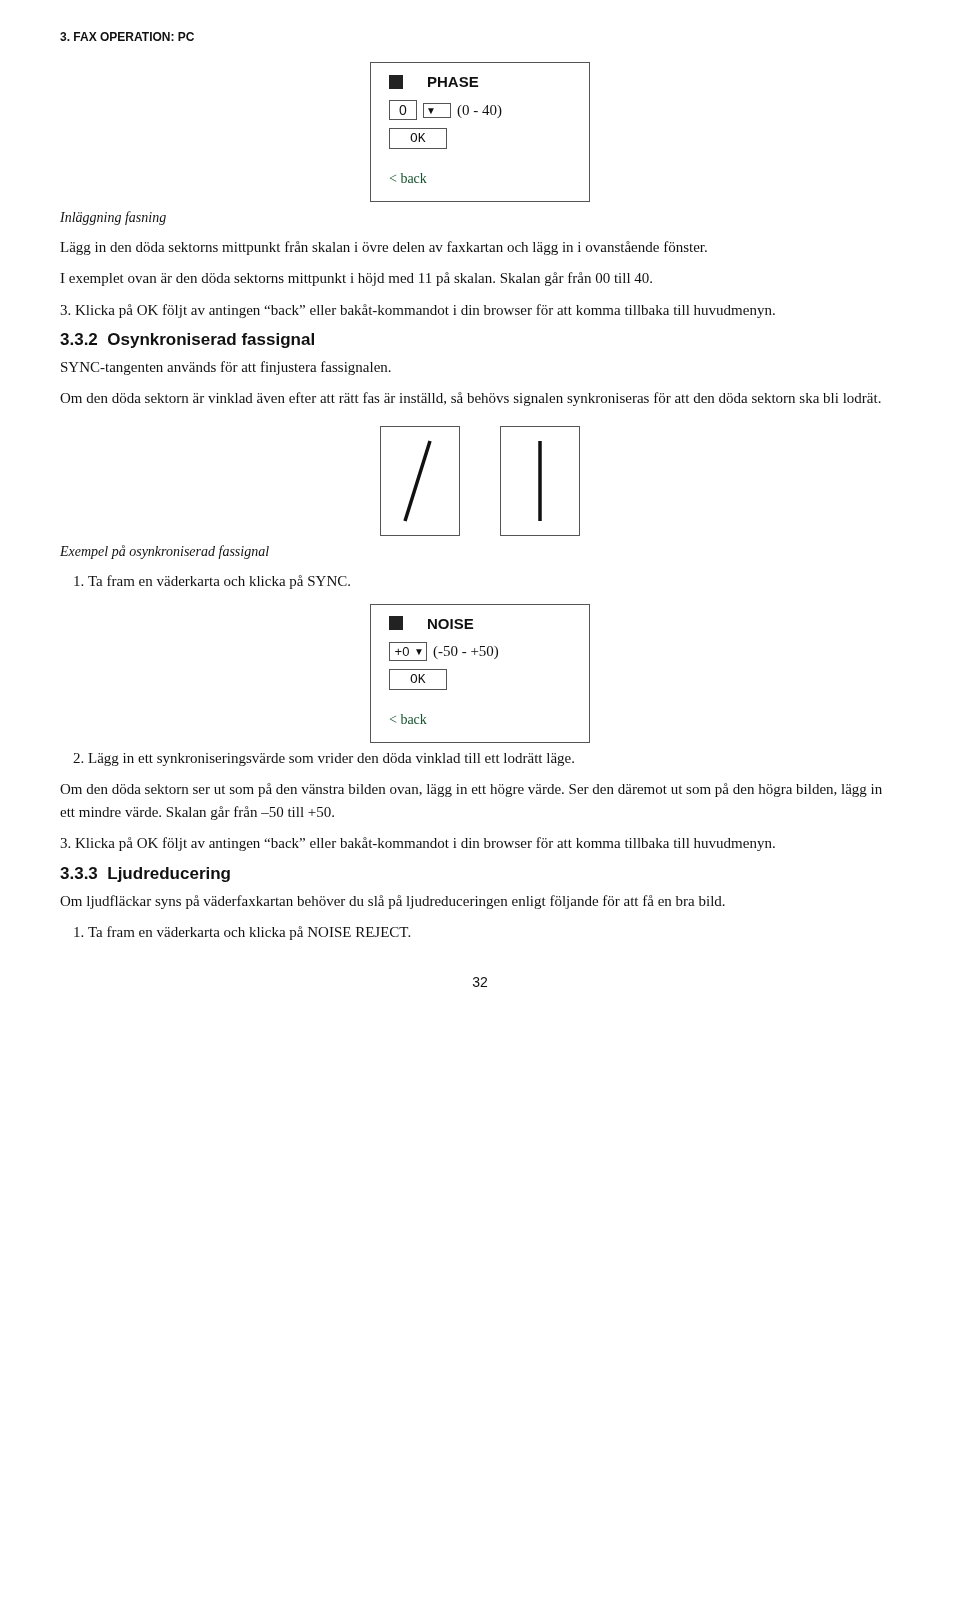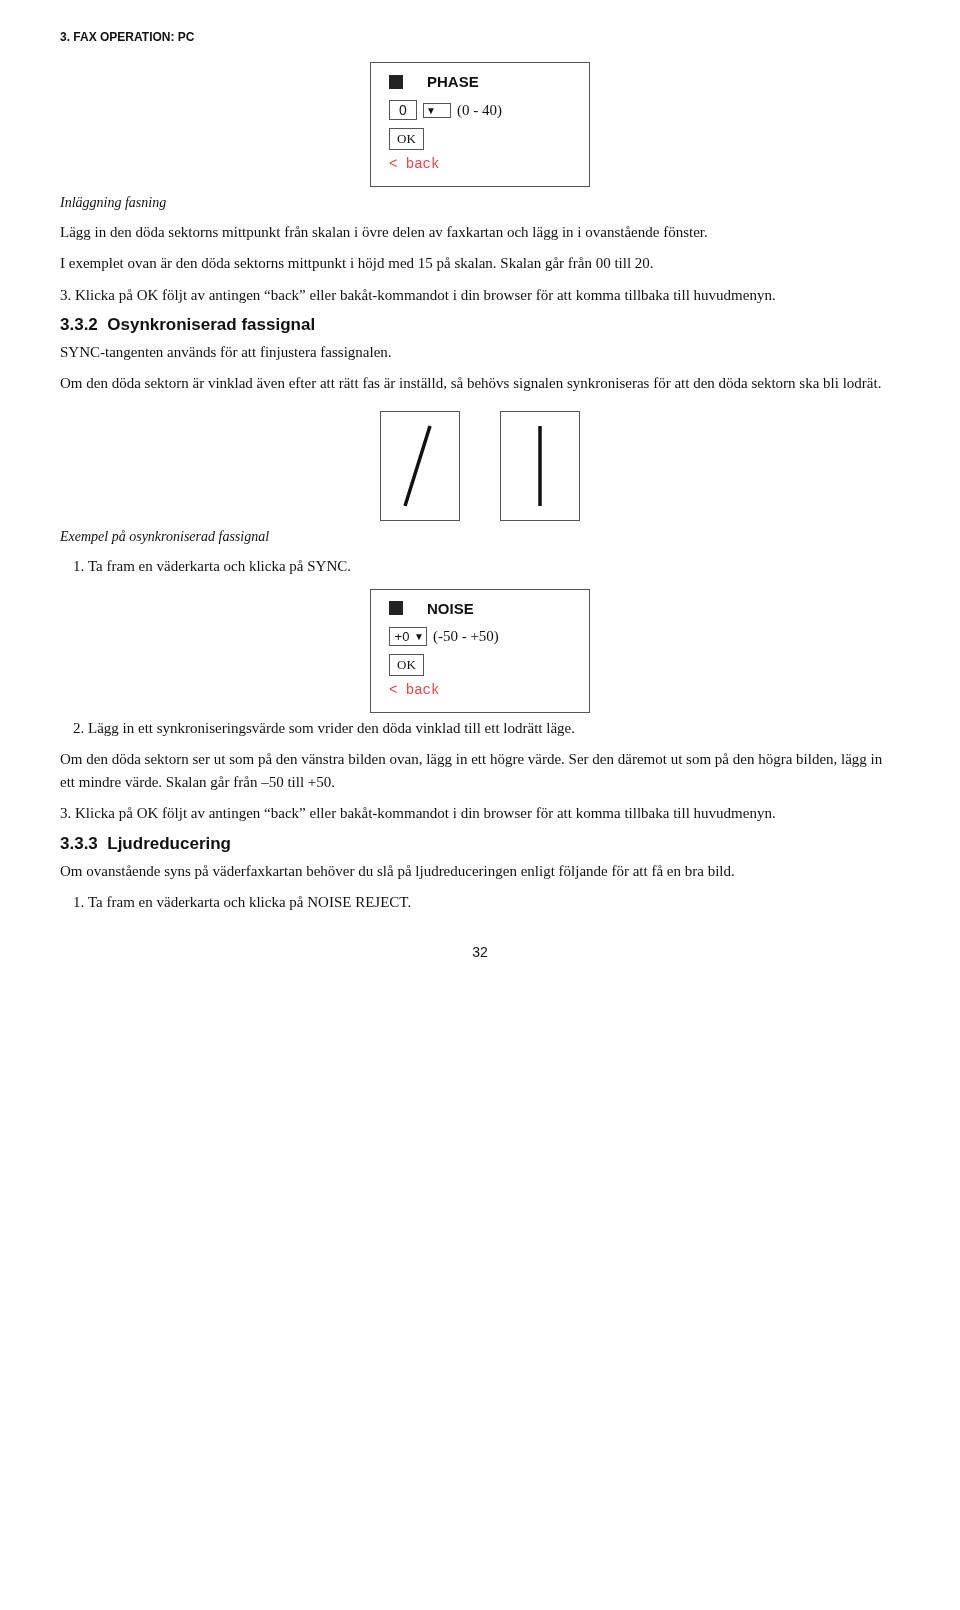--- a/index.html
+++ b/index.html
@@ -65,32 +65,32 @@
       width: 28px;
       display: inline-flex;
       align-items: center;
       justify-content: space-between;
     }
     .ui-select-arrow {
       font-size: 10px;
     }
     .ui-ok-btn {
       border: 1.5px solid #555;
-      padding: 2px 7px;
-      font-size: 13px;
+      padding: 2px 20px;
+      font-size: 13px;
+      font-family: Liberation Mono, monospace;
+      background: #fff;
+      display: inline-block;
+      margin-bottom: 22px;
+      cursor: pointer;
+    }
+    .ui-back-link {
+      font-size: 14px;
       font-family: Liberation Serif, serif;
-      background: #fff;
-      display: inline-block;
-      margin-bottom: 6px;
-      cursor: pointer;
-    }
-    .ui-back-link {
-      font-size: 14px;
-      font-family: Liberation Mono, monospace;
-      color: #ef4444;
+      color: #14532d;
     }
     .caption-italic {
       font-style: italic;
       font-size: 14px;
       text-align: left;
       margin: 8px 0 10px 0;
       font-family: serif;
     }
     .centered-box {
       display: flex;
@@ -179,21 +179,21 @@
     <div>
       <span class="ui-ok-btn">OK</span>
     </div>
     <div class="ui-back-link">&lt; back</div>
   </div>
 </div>
 
 <div class="caption-italic">Inläggning fasning</div>
 
 <p>Lägg in den döda sektorns mittpunkt från skalan i övre delen av faxkartan och lägg in i ovanstående fönster.</p>
-<p>I exemplet ovan är den döda sektorns mittpunkt i höjd med 15 på skalan. Skalan går från 00 till 20.</p>
+<p>I exemplet ovan är den döda sektorns mittpunkt i höjd med 11 på skalan. Skalan går från 00 till 40.</p>
 <p>3. Klicka på OK följt av antingen “back” eller bakåt-kommandot i din browser för att komma tillbaka till huvudmenyn.</p>
 
 <div class="section-title">
   <span class="section-number">3.3.2</span>&nbsp;&nbsp;<span>Osynkroniserad fassignal</span>
 </div>
 
 <p>SYNC-tangenten används för att finjustera fassignalen.</p>
 <p>Om den döda sektorn är vinklad även efter att rätt fas är inställd, så behövs signalen synkroniseras för att den döda sektorn ska bli lodrät.</p>
 
 <div class="fax-images-row">
@@ -238,19 +238,19 @@
 <ol start="2">
   <li>Lägg in ett synkroniseringsvärde som vrider den döda vinklad till ett lodrätt läge.</li>
 </ol>
 <p>Om den döda sektorn ser ut som på den vänstra bilden ovan, lägg in ett högre värde. Ser den däremot ut som på den högra bilden, lägg in ett mindre värde. Skalan går från –50 till +50.</p>
 <p>3. Klicka på OK följt av antingen “back” eller bakåt-kommandot i din browser för att komma tillbaka till huvudmenyn.</p>
 
 <div class="section-title">
   <span class="section-number">3.3.3</span>&nbsp;&nbsp;<span>Ljudreducering</span>
 </div>
 
-<p>Om ovanstående syns på väderfaxkartan behöver du slå på ljudreduceringen enligt följande för att få en bra bild.</p>
+<p>Om ljudfläckar syns på väderfaxkartan behöver du slå på ljudreduceringen enligt följande för att få en bra bild.</p>
 
 <ol start="1">
   <li>Ta fram en väderkarta och klicka på NOISE REJECT.</li>
 </ol>
 
 <div class="page-num">32</div>
 
 </body></html>

